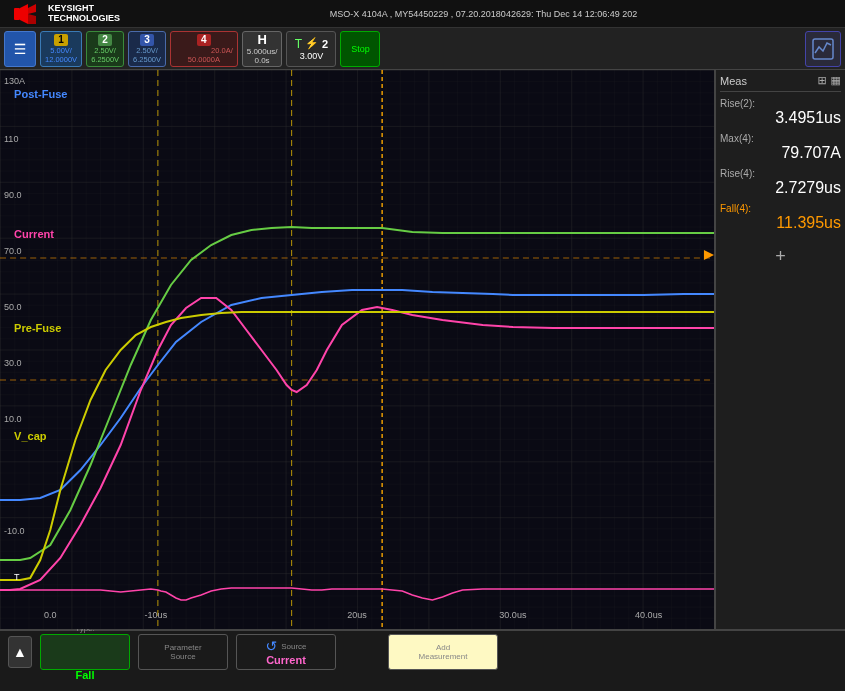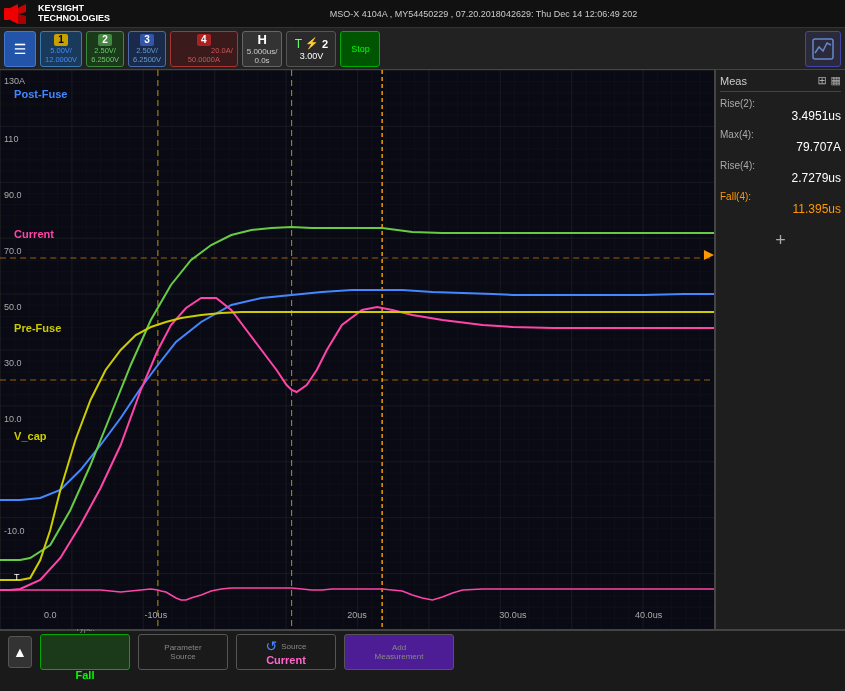--- a/index.html
+++ b/index.html
@@ -11,21 +11,21 @@
       overflow: hidden;
       color: #fff;
     }
 
     
     #header {
       height: 28px;
       background: #111;
       display: flex;
       align-items: center;
-      padding: 0 4px;
+      padding: 0 14px;
       border-bottom: 1px solid #333;
     }
     #logo-area {
       display: flex;
       align-items: center;
       gap: 6px;
       margin-right: 16px;
     }
     #logo-icon {
       width: 28px;
@@ -137,21 +137,21 @@
       cursor: pointer;
     }
     .meas-row {
       margin-bottom: 6px;
     }
     .meas-name {
       font-size: 10px;
       color: #aaa;
     }
     .meas-value {
-      font-size: 12px;
+      font-size: 16px;
       color: #fff;
       text-align: right;
     }
     .meas-value.orange { color: #ff9900; }
     .meas-add {
       text-align: center;
       font-size: 18px;
       color: #aaa;
       cursor: pointer;
       margin-top: 8px;
@@ -226,22 +226,23 @@
     }
     .btn-value.green { color: #00ff00; }
     .btn-value.pink { color: #ff66cc; }
     .source-btn {
       min-width: 90px;
       background: #1a1a1a;
       border-color: #555;
     }
     .add-btn {
       min-width: 110px;
-      background: #4c1d95;
+      background: #fef9c3;
       border-color: #555;
+      margin-left: 44px;
     }
     .refresh-icon {
       font-size: 14px;
       color: #4488ff;
     }
 
     
     #waveform-svg {
       position: absolute;
       top: 0; left: 0;

